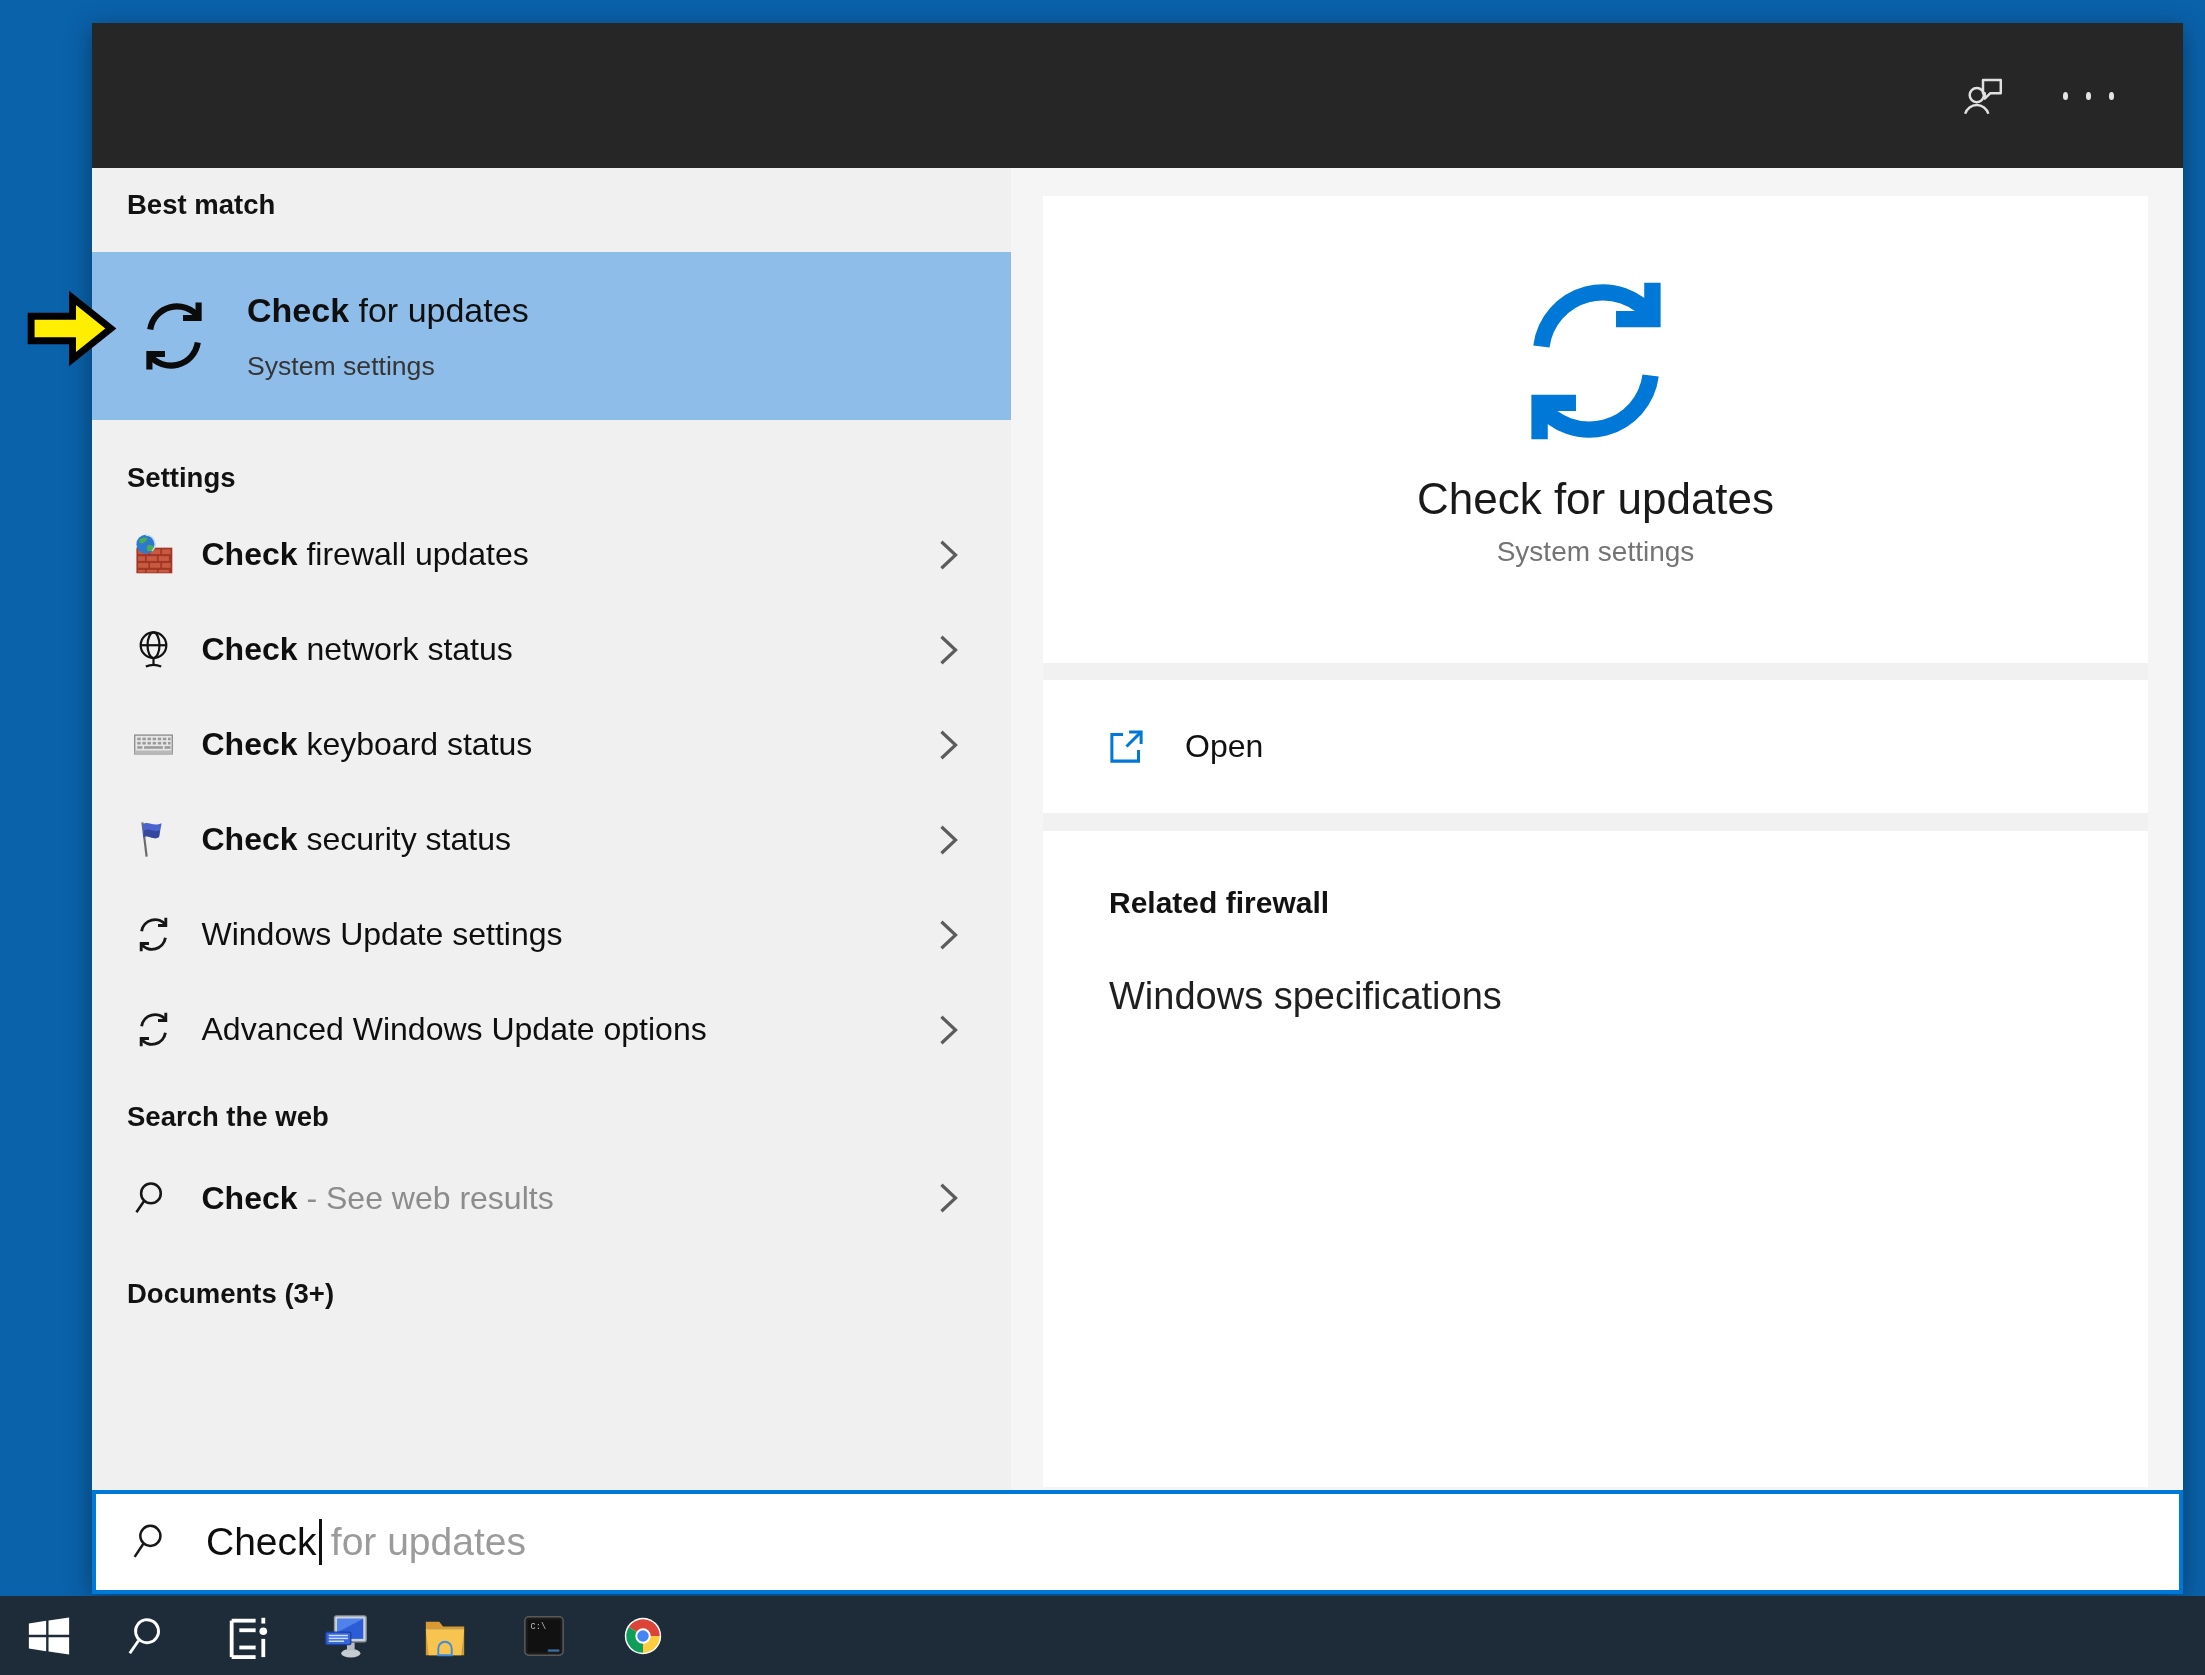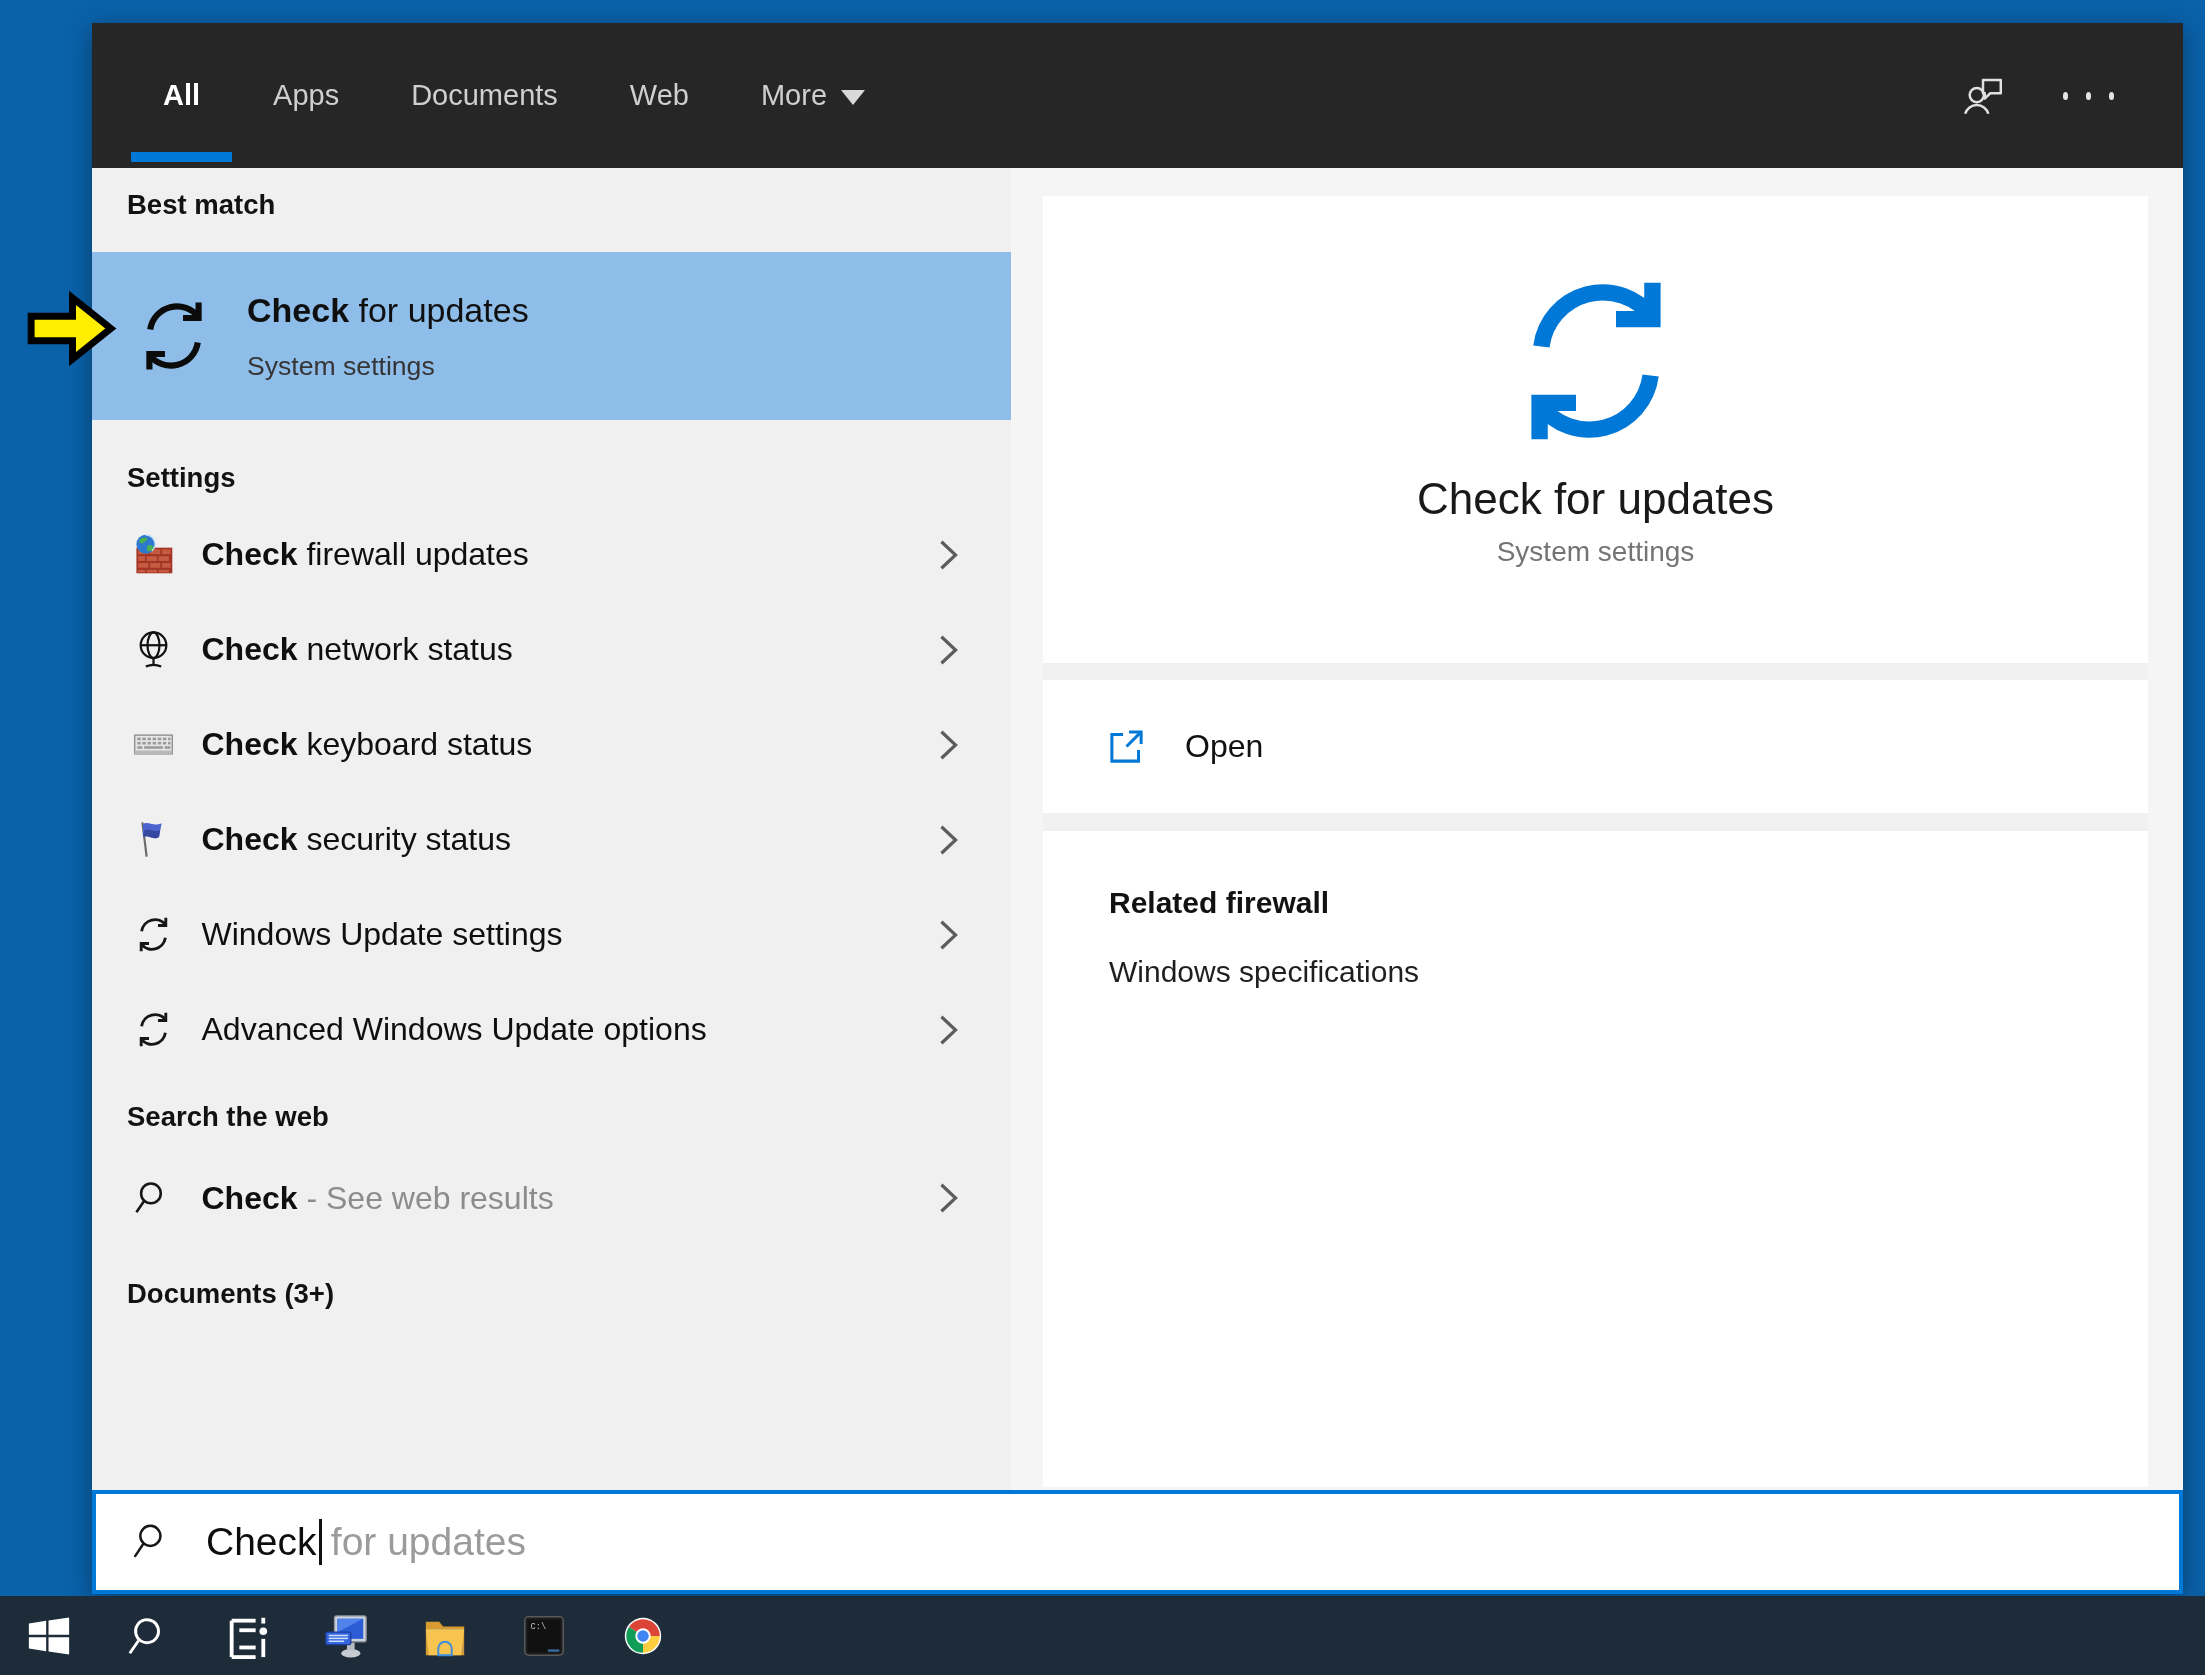--- a/index.html
+++ b/index.html
@@ -63,21 +63,21 @@
   .hero { height:467px; display:flex; flex-direction:column; align-items:center; }
   .hero-icon { width:182px; height:188px; margin-top:71px; }
   .hero-title { margin-top:19.5px; font-size:44px; color:#191919; }
   .hero-sub { margin-top:12.4px; font-size:28px; color:#747474; }
   .band { height:17.7px; background:#f1f1f1; }
   .open-row { height:133px; display:flex; align-items:center; padding-left:62px; cursor:pointer; }
   .open-ic { width:43px; height:43px; margin-right:37px; }
   .open-label { font-size:32px; color:#111; }
   .related { flex:1; padding-left:66px; }
   .related-header { margin-top:55px; font-size:30px; font-weight:700; color:#121212; }
-  .related-item { margin-top:35px; font-size:30px; color:#1f1f1f; cursor:pointer; }
+  .related-item { margin-top:55px; font-size:38px; color:#1f1f1f; cursor:pointer; }
 
   
   .search-bar { position:absolute; left:0; top:1467px; width:100%; height:104px; background:#fff;
                 border:4.4px solid #0078d7; display:flex; align-items:center; padding-left:36px; }
   .sb-mag { width:42px; height:42px; margin-right:32px; }
   .sb-typed { font-size:39px; color:#0d0d0d; }
   .sb-caret { width:2.7px; height:46px; background:#111; margin-left:2.7px; }
   .sb-ghost { font-size:39px; color:#9b9b9b; margin-left:8.9px; }
 
   
@@ -89,38 +89,20 @@
   .annot-arrow { position:absolute; left:25px; top:284px; width:92px; height:89px; z-index:50; }
 
   svg { display:block; }
 </style>
 </head>
 <body>
 
 <div class="search-window">
 
   <div class="sw-header">
-    <div class="tabs">
-      <div class="tab active">
-          <span>All</span>
-        </div>
-      <div class="tab">
-          <span>Apps</span>
-        </div>
-      <div class="tab">
-          <span>Documents</span>
-        </div>
-      <div class="tab">
-          <span>Web</span>
-        </div>
-      <div class="tab">
-        <span>More</span>
-        <span class="more-caret"></span>
-      </div>
-    </div>
     <div class="hdr-right">
       <div class="hdr-ic">
         <svg width="48" height="48" viewBox="0 0 54 54" fill="none" stroke="#e0e0e0" stroke-width="2.8">
           <circle cx="20" cy="26" r="8"></circle>
           <path d="M7 47 a13.5 13.5 0 0 1 26 0"></path>
           <path d="M27 9 h20 v15 h-12 l-6 6 v-6 h-2 z" stroke-linejoin="round"></path>
         </svg>
       </div>
       <div class="hdr-ic dots">
           <i></i>

